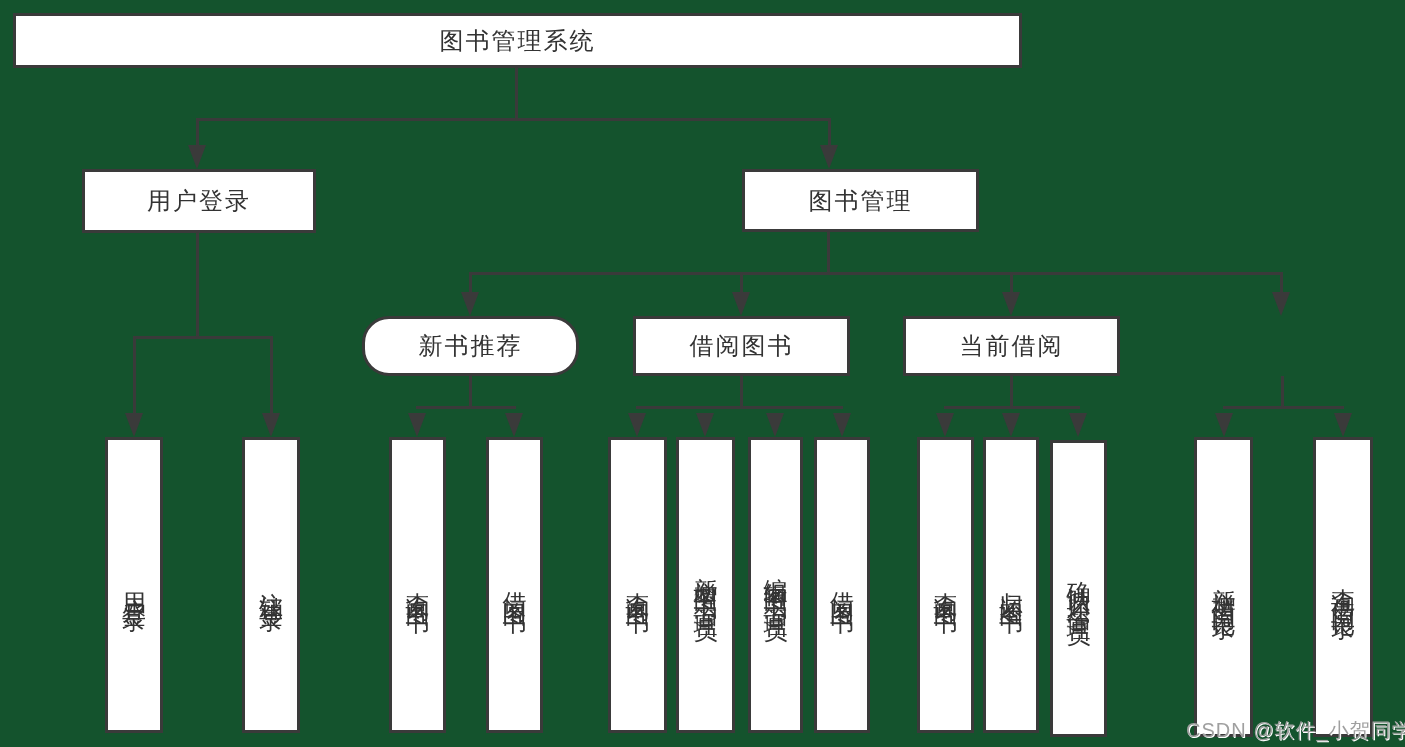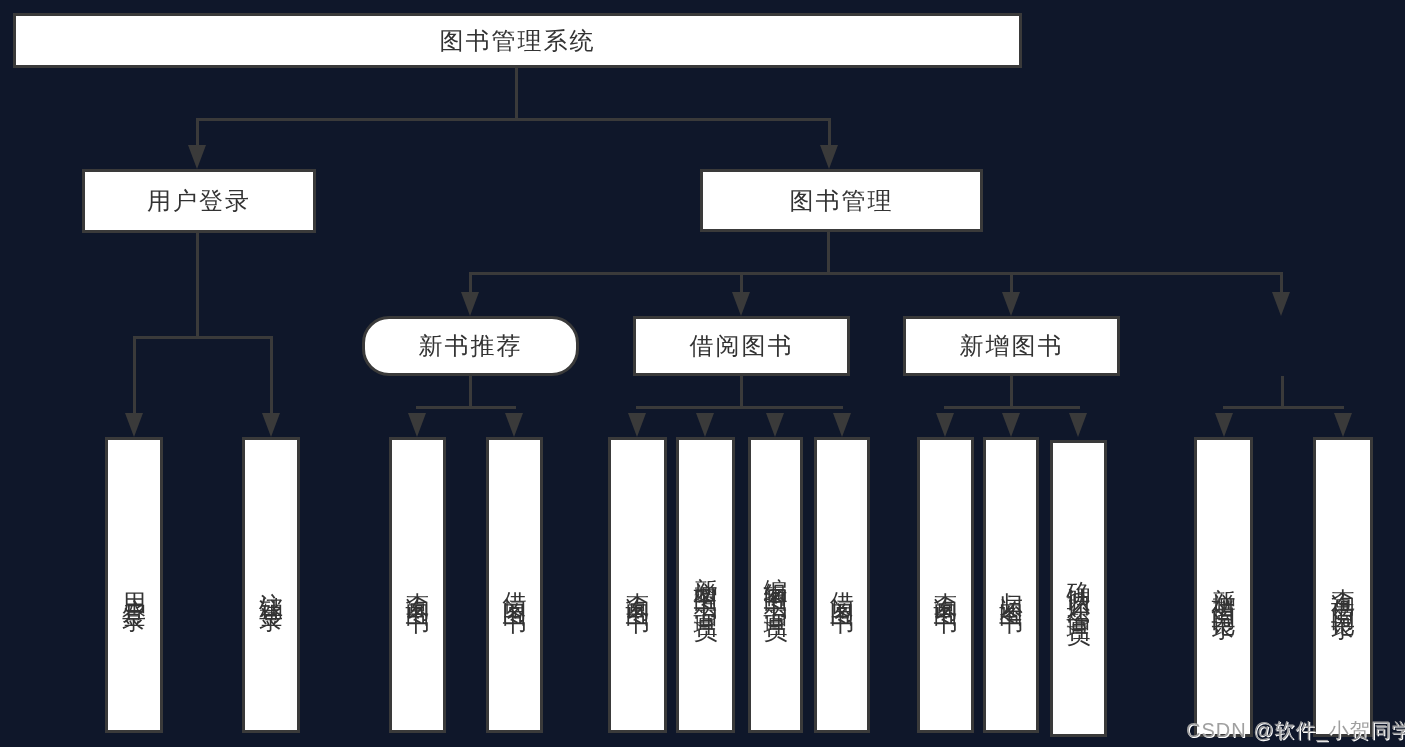--- a/index.html
+++ b/index.html
@@ -4,21 +4,21 @@
 <style>
   :root{
     --line:#3a3a3a;
     --text:#333333;
     --wm:#a0a0a0;
   }
   html,body{margin:0;padding:0;background:#ffffff;}
   #canvas{
     position:relative;
     width:1405px;height:747px;
-    background:#0f172a;
+    background:#14532d;
     font-family:"Liberation Sans","DejaVu Sans",sans-serif;
     color:var(--text);
     overflow:hidden;
   }
   
   .node{
     position:absolute;
     border:3px solid var(--line);
     background:#fff;
     box-sizing:border-box;
@@ -65,21 +65,21 @@
   <div class="ln" style="left:515px;top:68px;width:3px;height:53px;"></div>
   <div class="ln" style="left:196px;top:118px;width:635px;height:3px;"></div>
   <div class="ln" style="left:196px;top:118px;width:3px;height:32px;"></div>
   <div class="ln" style="left:828px;top:118px;width:3px;height:32px;"></div>
   <div class="arrow" style="left:188px;top:145px;"></div>
   <div class="arrow" style="left:820px;top:145px;"></div>
 
   <div class="node hnode" style="left:82px;top:169px;width:234px;height:64px;">
     <span>用户登录</span>
   </div>
-  <div class="node hnode" style="left:700px;top:169px;width:283px;height:63px;">
+  <div class="node hnode" style="left:742px;top:169px;width:237px;height:63px;">
     <span>图书管理</span>
   </div>
 
   <div class="ln" style="left:196px;top:233px;width:3px;height:106px;"></div>
   <div class="ln" style="left:133px;top:336px;width:140px;height:3px;"></div>
   <div class="ln" style="left:133px;top:336px;width:3px;height:80px;"></div>
   <div class="ln" style="left:270px;top:336px;width:3px;height:80px;"></div>
   <div class="arrow" style="left:125px;top:413px;"></div>
   <div class="arrow" style="left:262px;top:413px;"></div>
 
@@ -94,21 +94,21 @@
   <div class="arrow" style="left:1002px;top:292px;"></div>
   <div class="arrow" style="left:1272px;top:292px;"></div>
 
   <div class="node hnode" style="left:362px;top:316px;width:217px;height:60px;border-radius:27px;">
     <span>新书推荐</span>
   </div>
   <div class="node hnode" style="left:633px;top:316px;width:217px;height:60px;">
     <span>借阅图书</span>
   </div>
   <div class="node hnode" style="left:903px;top:316px;width:217px;height:60px;">
-    <span>新增图书</span>
+    <span>当前借阅</span>
   </div>
 
   <div class="ln" style="left:469px;top:376px;width:3px;height:33px;"></div>
   <div class="ln" style="left:416px;top:406px;width:100px;height:3px;"></div>
   <div class="arrow" style="left:408px;top:413px;"></div>
   <div class="arrow" style="left:505px;top:413px;"></div>
 
   <div class="ln" style="left:740px;top:376px;width:3px;height:33px;"></div>
   <div class="ln" style="left:636px;top:406px;width:207px;height:3px;"></div>
   <div class="arrow" style="left:628px;top:413px;"></div>

